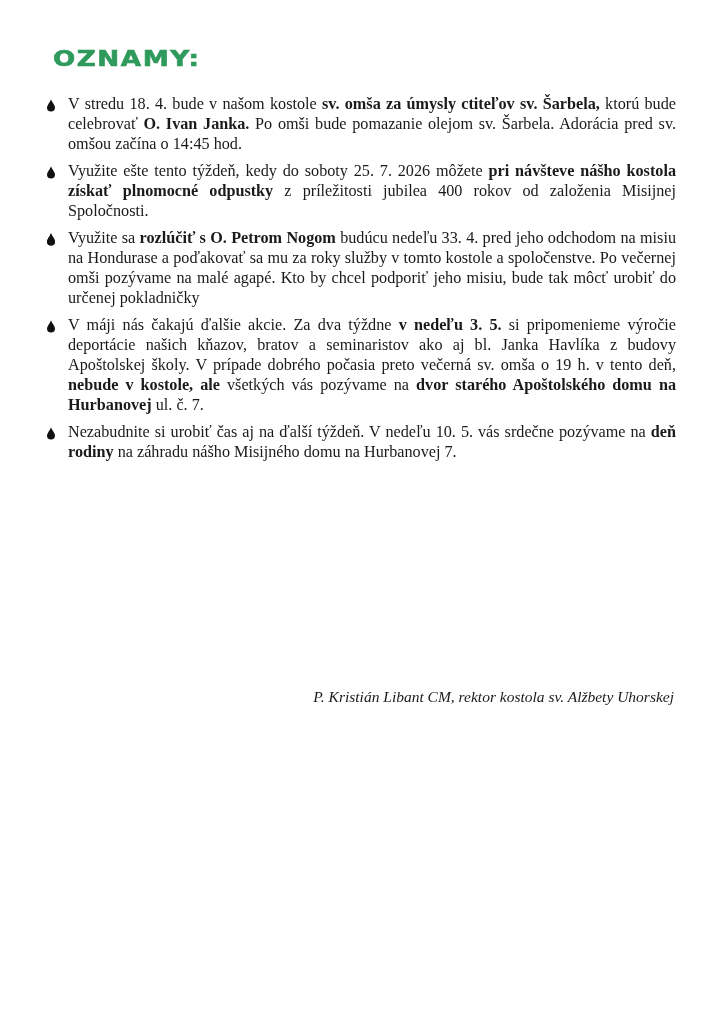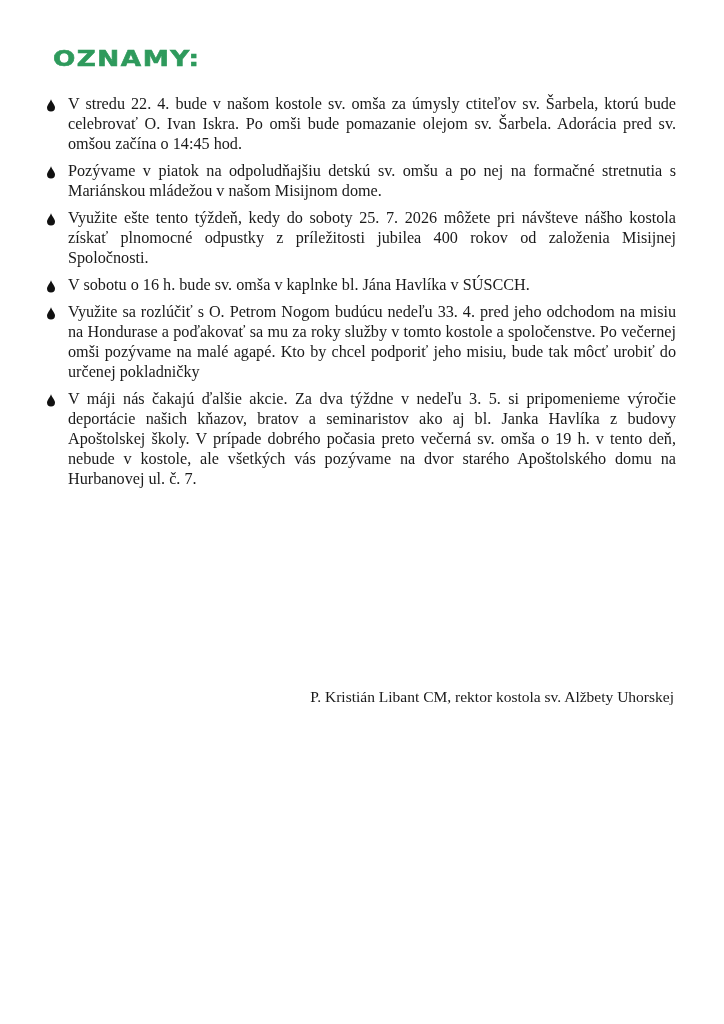--- a/index.html
+++ b/index.html
@@ -11,58 +11,58 @@
       font-weight: 900; font-size: 21px; letter-spacing: 1.2px;
       color: #2e9a5c; transform: scaleX(1.25); transform-origin: left top;
       -webkit-text-stroke: 0.6px #2e9a5c;
     }
     .list { position: absolute; left: 44px; top: 94px; width: 632px; margin: 0; padding: 0; list-style: none; }
     .item { position: relative; padding-left: 24px; margin-bottom: 7px;
             font-family: "Liberation Serif", "DejaVu Serif", serif;
             font-size: 16.2px; line-height: 20px; text-align: justify; }
     .bullet { position: absolute; left: 2px; top: 5px; width: 10px; height: 13px; }
     .bullet svg { display: block; }
-    b { font-weight: normal; }
+    b { font-weight: bold; }
     .signature {
       position: absolute; right: 50px; top: 688px;
       font-family: "Liberation Serif", "DejaVu Serif", serif;
-      font-size: 15.5px; color: #1a1a1a;
+      font-style: italic; font-size: 15.5px; color: #1a1a1a;
     }
   </style>
 </head>
 <body>
 
 <div class="title">OZNAMY:</div>
 
 <ul class="list">
     <li class="item"><span class="bullet">
         <svg width="10" height="13" viewBox="0 0 10 13">
           <path d="M5 0 C5 2 9 6 9 8.6 A4 4 0 0 1 1 8.6 C1 6 5 2 5 0 Z" fill="#111"></path>
         </svg>
-      </span><span><span>V stredu 22. 4. bude v našom kostole </span><b>sv. omša za úmysly ctiteľov sv. Šarbela,</b><span> ktorú bude celebrovať </span><b>O. Ivan Iskra.</b><span>  Po omši bude pomazanie olejom sv. Šarbela.  Adorácia pred sv. omšou začína o 14:45 hod.</span></span></li>
-    <li class="item"><span class="bullet">
-        <svg width="10" height="13" viewBox="0 0 10 13">
-          <path d="M5 0 C5 2 9 6 9 8.6 A4 4 0 0 1 1 8.6 C1 6 5 2 5 0 Z" fill="#111"></path>
-        </svg>
-      </span><span><span>Pozývame v piatok na odpoludňajšiu </span><b>detskú sv. omšu</b><span> a po nej na formačné stretnutia s Mariánskou mládežou v našom Misijnom dome.</span></span></li>
+      </span><span><span>V stredu 18. 4. bude v našom kostole </span><b>sv. omša za úmysly ctiteľov sv. Šarbela,</b><span> ktorú bude celebrovať </span><b>O. Ivan Janka.</b><span>  Po omši bude pomazanie olejom sv. Šarbela.  Adorácia pred sv. omšou začína o 14:45 hod.</span></span></li>
     <li class="item"><span class="bullet">
         <svg width="10" height="13" viewBox="0 0 10 13">
           <path d="M5 0 C5 2 9 6 9 8.6 A4 4 0 0 1 1 8.6 C1 6 5 2 5 0 Z" fill="#111"></path>
         </svg>
       </span><span><span>Využite ešte tento týždeň, kedy do soboty 25. 7. 2026 môžete </span><b>pri návšteve nášho kostola získať plnomocné odpustky</b><span> z príležitosti jubilea 400 rokov od založenia Misijnej Spoločnosti.</span></span></li>
     <li class="item"><span class="bullet">
         <svg width="10" height="13" viewBox="0 0 10 13">
           <path d="M5 0 C5 2 9 6 9 8.6 A4 4 0 0 1 1 8.6 C1 6 5 2 5 0 Z" fill="#111"></path>
         </svg>
-      </span><span><span>V sobotu o 16 h. bude sv. omša v kaplnke bl. Jána Havlíka v SÚSCCH.</span></span></li>
+      </span></li>
     <li class="item"><span class="bullet">
         <svg width="10" height="13" viewBox="0 0 10 13">
           <path d="M5 0 C5 2 9 6 9 8.6 A4 4 0 0 1 1 8.6 C1 6 5 2 5 0 Z" fill="#111"></path>
         </svg>
       </span><span><span>Využite sa </span><b>rozlúčiť  s O. Petrom Nogom</b><span> budúcu nedeľu 33. 4. pred jeho odchodom na misiu na Hondurase a poďakovať sa mu za roky služby v tomto kostole a spoločenstve.  Po večernej omši pozývame na malé agapé.  Kto by chcel podporiť jeho misiu, bude tak môcť urobiť do určenej pokladničky</span></span></li>
     <li class="item"><span class="bullet">
         <svg width="10" height="13" viewBox="0 0 10 13">
           <path d="M5 0 C5 2 9 6 9 8.6 A4 4 0 0 1 1 8.6 C1 6 5 2 5 0 Z" fill="#111"></path>
         </svg>
       </span><span><span>V máji nás čakajú ďalšie akcie.  Za dva týždne </span><b>v nedeľu 3. 5.</b><span> si pripomenieme výročie deportácie našich kňazov, bratov a seminaristov ako aj bl. Janka Havlíka z budovy Apoštolskej školy.  V prípade dobrého počasia preto večerná sv. omša o 19 h. v tento deň, </span><b>nebude v kostole, ale</b><span> všetkých vás pozývame na </span><b>dvor starého Apoštolského domu na Hurbanovej</b><span> ul. č. 7.</span></span></li>
+    <li class="item"><span class="bullet">
+        <svg width="10" height="13" viewBox="0 0 10 13">
+          <path d="M5 0 C5 2 9 6 9 8.6 A4 4 0 0 1 1 8.6 C1 6 5 2 5 0 Z" fill="#111"></path>
+        </svg>
+      </span><span><span>Nezabudnite si urobiť čas aj na ďalší týždeň.   V nedeľu 10. 5. vás srdečne pozývame na </span><b>deň rodiny</b><span> na záhradu nášho Misijného domu na Hurbanovej 7.</span></span></li>
   </ul>
 
 <div class="signature">P. Kristián Libant CM, rektor kostola sv. Alžbety Uhorskej</div>
 
 </body></html>

